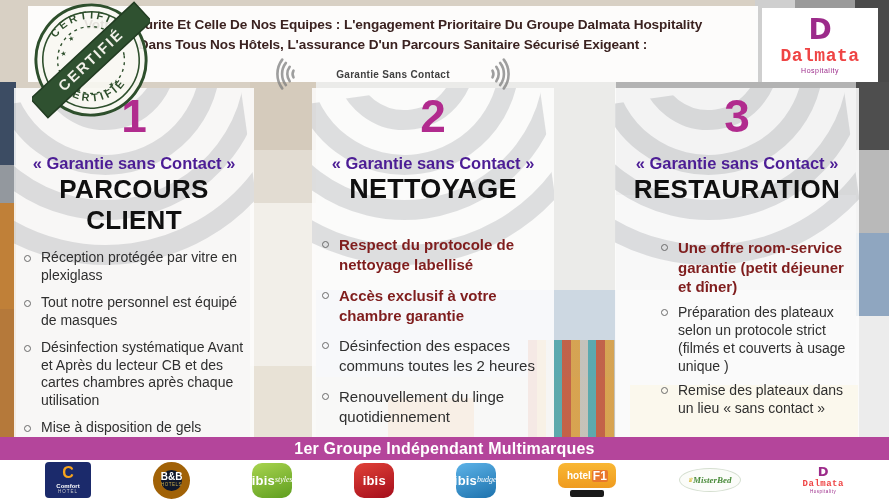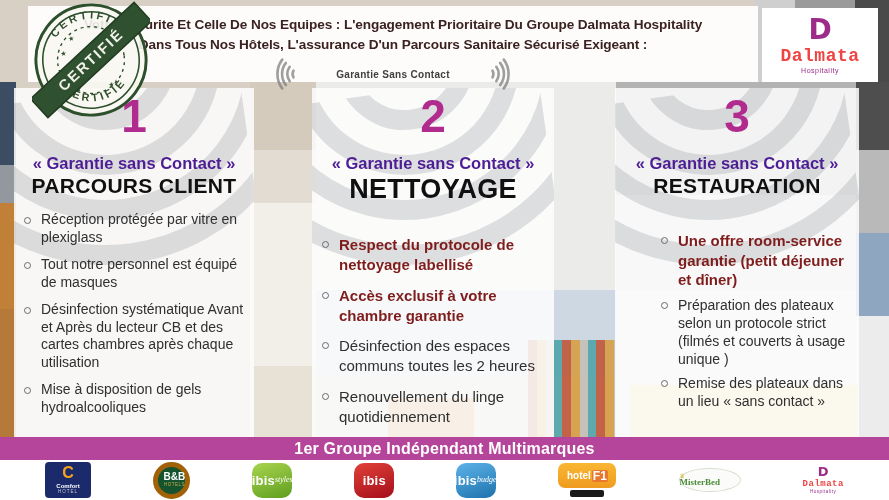--- a/index.html
+++ b/index.html
@@ -56,21 +56,21 @@
     position:absolute;z-index:1;top:88px;height:349px;background:rgba(253,253,253,.87);
     overflow:hidden;
   }
   .p1{left:14px;width:240px;}
   .p2{left:312px;width:242px;}
   .p3{left:615px;width:244px;}
   .wm{position:absolute;top:0;left:50%;transform:translateX(-50%) rotate(-8deg);opacity:.16;z-index:0;}
   .panel-inner{position:relative;z-index:1;}
   .num{font-size:46px;font-weight:700;color:#b12b8e;text-align:center;line-height:1;margin-top:5px;}
   .gsc{margin-top:15px;text-align:center;font-size:16.5px;font-weight:700;color:#4c1d95;}
-  .ptitle{text-align:center;font-size:21px;font-weight:700;color:#101010;letter-spacing:.3px;margin-top:1px;}
+  .ptitle{text-align:center;font-size:26px;font-weight:700;color:#101010;letter-spacing:.3px;margin-top:1px;}
   .p2 .ptitle{font-size:27px;}
   .bullets{list-style:none;margin:0;padding:0 10px 0 10px;}
   .bullet{display:flex;gap:10px;}
   .bm{width:7px;height:7px;border:1.4px solid #6a6a6a;border-radius:50%;flex-shrink:0;margin-top:6px;}
   .bt{font-size:14px;color:#2f2f2f;line-height:1.28;}
   .bold .bt{font-weight:700;color:#7f1d1d;}
   .b1{margin-top:13px;}
   .b1 .bullet{margin-bottom:9px;}
   .b2{margin-top:30px;}
   .b2 .bullet{margin-bottom:10px;}
@@ -89,38 +89,38 @@
   .logo-strip{
     position:absolute;z-index:2;left:0;top:460px;width:889px;height:40px;background:#ffffff;
     display:flex;align-items:center;justify-content:space-around;padding:0 14px;
   }
   .brand{display:flex;flex-direction:column;align-items:center;justify-content:center;line-height:1;}
   .logo-comfort{width:46px;height:36px;background:#1b2a6b;border-radius:4px;
     display:flex;flex-direction:column;align-items:center;justify-content:center;}
   .comfort-c{font-weight:900;font-size:16px;color:#f7a41d;}
   .comfort-name{font-size:6px;color:#ffffff;margin-top:2px;font-weight:700;}
   .comfort-sub{font-size:4.5px;color:#cccccc;margin-top:1px;letter-spacing:1px;}
-  .logo-bb{width:37px;height:37px;border-radius:50%;background:#14532d;border:5px solid #a16207;
-    display:flex;flex-direction:column;align-items:flex-end;justify-content:center;}
+  .logo-bb{width:37px;height:37px;border-radius:50%;background:#0f172a;border:8px solid #a16207;
+    display:flex;flex-direction:column;align-items:center;justify-content:center;}
   .bb-label{color:#ffffff;font-weight:700;font-size:10px;}
   .bb-sub{color:#c9ac4a;font-size:4.5px;margin-top:1px;letter-spacing:.5px;}
   .pillow{width:40px;height:35px;border-radius:10px;display:flex;flex-direction:row;
     align-items:center;justify-content:center;color:#ffffff;}
   .pillow .ib{font-weight:700;font-size:13px;letter-spacing:.2px;}
   .pillow .ib-sub{font-size:8px;font-style:italic;font-family:"Liberation Serif",serif;margin-top:0;}
   .ibis-styles{background:linear-gradient(160deg,#a8d44f,#5f9e1f);}
   .ibis-red{background:linear-gradient(160deg,#e04238,#a50d1b);}
   .ibis-budget{background:linear-gradient(160deg,#5db3e8,#1d72ad);}
   .logo-f1-rect{width:58px;height:25px;background:linear-gradient(180deg,#f9b733,#ef9b1f);
     border-radius:7px;display:flex;align-items:center;justify-content:center;gap:1px;}
   .f1-hotel{color:#ffffff;font-weight:700;font-size:10px;}
   .f1-accent{color:#ffffff;font-weight:900;font-size:12px;background:#e8772d;border-radius:2px;padding:0 1px;}
   .f1-chip{width:34px;height:7px;background:#1a1a1a;border-radius:2px;margin-top:2px;}
   .logo-mb{width:62px;height:24px;border-radius:50%;background:#fbfcf9;border:1px solid #d5dfd0;
-    display:flex;flex-direction:column;align-items:flex-start;justify-content:center;}
+    display:flex;align-items:center;justify-content:center;font-style:italic;}
   .mb-crown{font-size:6px;color:#d8b92e;line-height:4px;}
   .mb-name{color:#4a8b3a;font-weight:700;font-size:9px;font-family:"Liberation Serif",serif;}
   .logo-dalmata-s .d-glyph{font-size:13px;}
   .logo-dalmata-s .d-name{font-size:9px;margin-top:2px;}
   .logo-dalmata-s .d-tag{font-size:4.5px;margin-top:1px;}
 </style>
 </head>
 <body>
 
 <div class="slide">

